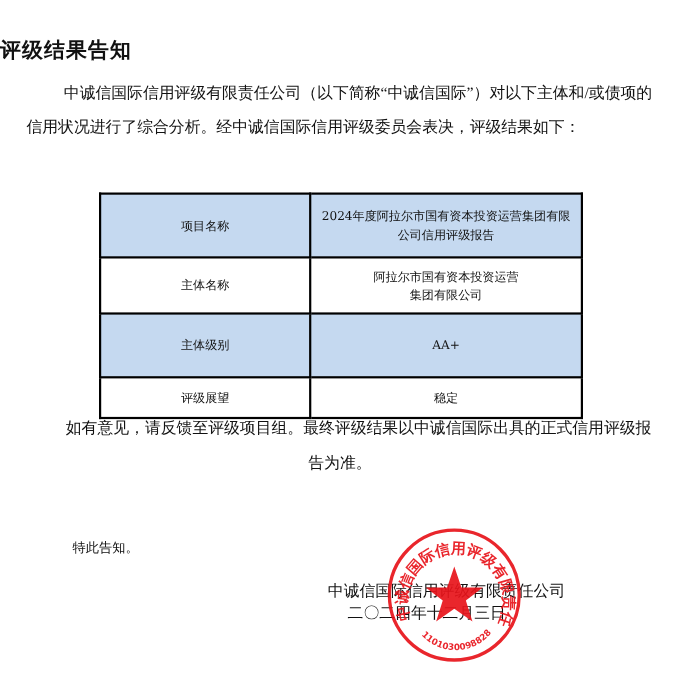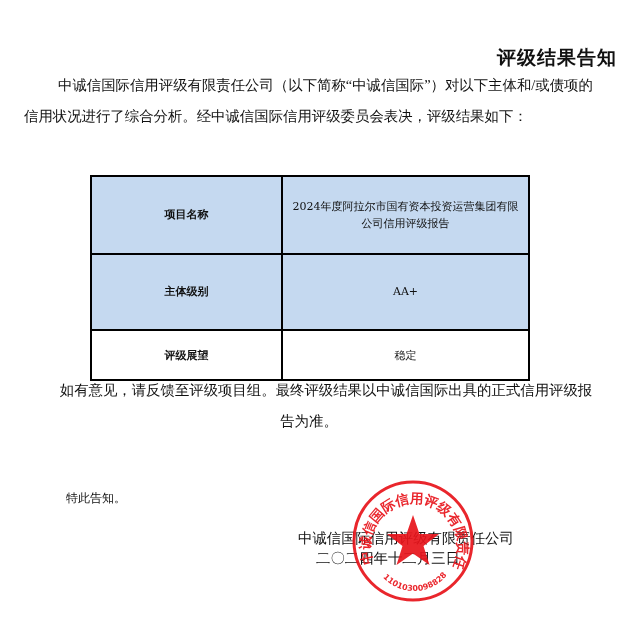--- a/index.html
+++ b/index.html
@@ -1,48 +1,53 @@
 <!DOCTYPE html>
 <html><head>
 <meta charset="utf-8">
 <style>
   html, body { margin: 0; padding: 0; background: #ffffff; }
   body { width: 617px; height: 618px; position: relative; overflow: hidden;
          font-family: "DejaVu Serif", "Liberation Serif", serif; color: #111; }
-  .title { position: absolute; top: 33px; left: 0; width: 617px; text-align: right;
+  .title { position: absolute; top: 33px; left: 0; width: 617px; text-align: left;
            font-family: "DejaVu Sans", "Liberation Sans", sans-serif; font-weight: bold;
-           font-size: 19px; letter-spacing: 1px; margin-top: 12px; }
+           font-size: 19px; letter-spacing: 1px; }
   .para { position: absolute; left: 24px; width: 570px; font-size: 14.4px; line-height: 31px; }
   .para .indent { display: inline-block; width: 34px; }
   .p1 { top: 70px; font-family: Liberation Serif, serif; }
   .p2 { top: 375px; text-align: center; }
   .p3 { position: absolute; top: 490px; left: 66px; font-size: 12px; }
   table.rating { position: absolute; top: 175px; left: 90px; width: 440px; height: 206px;
                  border-collapse: collapse; border: 2px solid #000; font-size: 11px; }
   table.rating td { border: 2px solid #000; text-align: center; vertical-align: middle; padding: 2px 6px; line-height: 17px; }
-  table.rating td.label { width: 177px; font-family: "DejaVu Sans", "Liberation Sans", sans-serif; font-weight: bold; }
+  table.rating td.label { width: 177px; font-family: "DejaVu Sans", "Liberation Sans", sans-serif; font-weight: normal; }
   tr.shaded td { background: #c5d9f0; }
   tr.r1 { height: 56px; } tr.r2 { height: 49px; } tr.r3 { height: 55px; } tr.r4 { height: 36px; }
   .sig { position: absolute; left: 298px; top: 528px; font-size: 14.4px; line-height: 20px;
          font-family: "DejaVu Sans", "Liberation Sans", sans-serif; }
   .sig .date { padding-left: 18px; }
   .stamp { position: absolute; left: 351px; top: 479px; width: 124px; height: 124px; }
 </style>
 </head>
 <body>
 
 <div class="title">评级结果告知</div>
 
 <div class="para p1"><span class="indent"></span><span>中诚信国际信用评级有限责任公司（以下简称“中诚信国际”）对以下主体和/或债项的信用状况进行了综合分析。经中诚信国际信用评级委员会表决，评级结果如下：</span></div>
 
 <table class="rating">
   <tbody>
       <tr class="shaded r1">
     <td class="label">项目名称</td>
     <td>2024年度阿拉尔市国有资本投资运营集团有限公司信用评级报告</td>
+  </tr>
+  <tr class="r2">
+    <td class="label">主体名称</td>
+    <td style="white-space: pre-line;">阿拉尔市国有资本投资运营
+集团有限公司</td>
   </tr>
   <tr class="shaded r3">
     <td class="label">主体级别</td>
     <td>AA+</td>
   </tr>
   <tr class="r4">
     <td class="label">评级展望</td>
     <td>稳定</td>
   </tr>
 </tbody>

